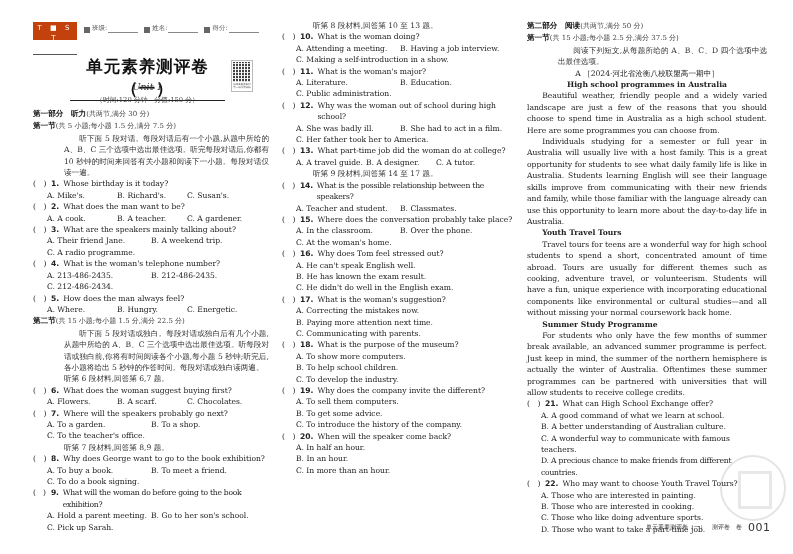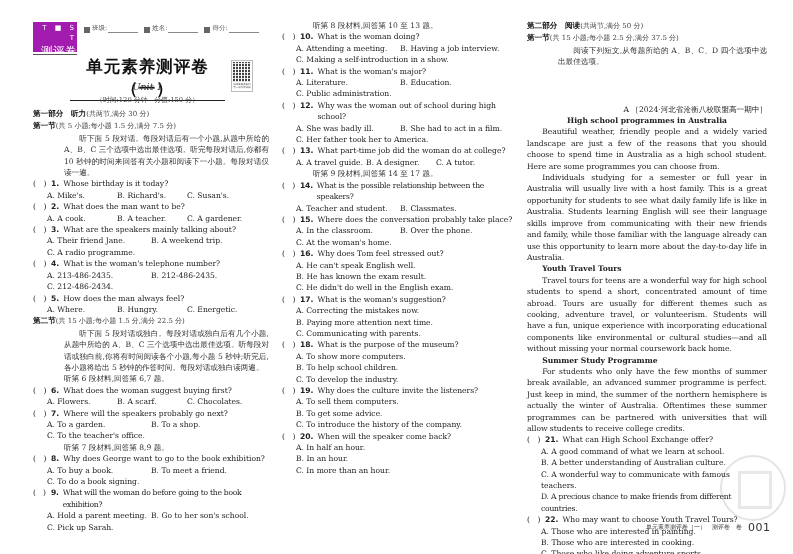--- a/index.html
+++ b/index.html
@@ -6,21 +6,21 @@
   body {
     width: 793px; height: 554px; background: #ffffff; position: relative; overflow: hidden;
     font-family: "DejaVu Serif", "Liberation Serif", serif; color: #222;
   }
   .col { position: absolute; top: 0; font-size: 7.6px; line-height: 11.4px; }
   .col-left { left: 33px; width: 236px; }
   .col-mid { left: 282px; width: 232px; }
   .col-right { left: 527px; width: 240px; }
 
   
-  .logo-box { position: absolute; left: 33px; top: 22px; width: 44px; height: 30px; background: #a21caf; color: #fff; text-align: right; }
+  .logo-box { position: absolute; left: 33px; top: 22px; width: 44px; height: 18px; background: #c2410c; color: #fff; text-align: center; }
   .logo-top { font-family: "DejaVu Sans", sans-serif; font-size: 7px; letter-spacing: 3px; line-height: 10px; padding-top: 1px; }
   .logo-bottom { font-family: "DejaVu Sans", sans-serif; font-size: 11.5px; line-height: 16px; letter-spacing: 0.5px; }
   .logo-line { position: absolute; left: 33px; top: 54px; width: 44px; height: 1px; background: #555; }
   .info-row { position: absolute; left: 84px; top: 24px; font-size: 6.5px; color: #555; font-family: "DejaVu Sans", sans-serif; display: flex; gap: 6px; }
   .info-field { display: flex; align-items: flex-end; }
   .info-icon { display: inline-block; width: 6px; height: 6px; background: #666; margin-right: 2px; }
   .info-blank { display: inline-block; width: 30px; border-bottom: 0.8px solid #888; height: 7px; margin-left: 1px; }
   .title { position: absolute; left: 70px; top: 56px; width: 155px; text-align: center; font-family: "DejaVu Sans", sans-serif; font-weight: bold; font-size: 16.5px; line-height: 22px; letter-spacing: 1px; color: #111; border-bottom: 1.2px solid #222; }
   .unit { position: absolute; left: 70px; top: 81px; width: 155px; text-align: center; font-size: 9.5px; color: #333; font-style: italic; }
   .meta { position: absolute; left: 70px; top: 95px; width: 155px; text-align: center; font-size: 6.8px; color: #444; }
@@ -37,21 +37,21 @@
   .inst { color: #333; padding-left: 31px; }
   .q { display: flex; }
   .q-paren { width: 18px; flex: none; }
   .q-num { font-family: "DejaVu Sans", sans-serif; font-weight: bold; margin-right: 4px; }
   .opts { padding-left: 14px; display: flex; flex-wrap: wrap; }
   .opt { flex: none; }
   .opt3 { width: 70px; }
   .opt2 { width: 104px; }
   .opt1 { width: 100%; }
   .passage-title { text-align: center; font-weight: bold; }
-  .passage-src { text-align: right; margin-top: 36px; }
+  .passage-src { text-align: center; }
   .sub-head { font-weight: bold; padding-left: 2em; }
   .footer { position: absolute; left: 646px; top: 521px; font-size: 6px; color: #444; font-family: "DejaVu Sans", sans-serif; display: flex; align-items: center; gap: 6px; }
   .page-num { font-size: 11px; color: #333; letter-spacing: 0.5px; }
   .watermark { position: absolute; left: 720px; top: 455px; width: 62px; height: 62px; border: 2px solid #e4e4e4; border-radius: 50%; }
   .watermark-inner { position: absolute; left: 16px; top: 14px; width: 28px; height: 32px; border: 3px solid #e8e8e8; }
 </style>
 </head>
 <body>
 
 <div class="logo-box">
@@ -315,21 +315,21 @@
     <div class="opts">
         <span class="opt opt1">A. To show more computers.</span>
         <span class="opt opt1">B. To help school children.</span>
         <span class="opt opt1">C. To develop the industry.</span>
       </div>
   </div>
   <div>
     <div class="q">
         <span class="q-paren">(　)</span>
         <span class="q-num">19.</span>
-        <span>Why does the culture invite the listeners?</span>
+        <span>Why does the company invite the different?</span>
       </div>
     <div class="opts">
         <span class="opt opt1">A. To sell them computers.</span>
         <span class="opt opt1">B. To get some advice.</span>
         <span class="opt opt1">C. To introduce the history of the company.</span>
       </div>
   </div>
   <div>
     <div class="q">
         <span class="q-paren">(　)</span>

